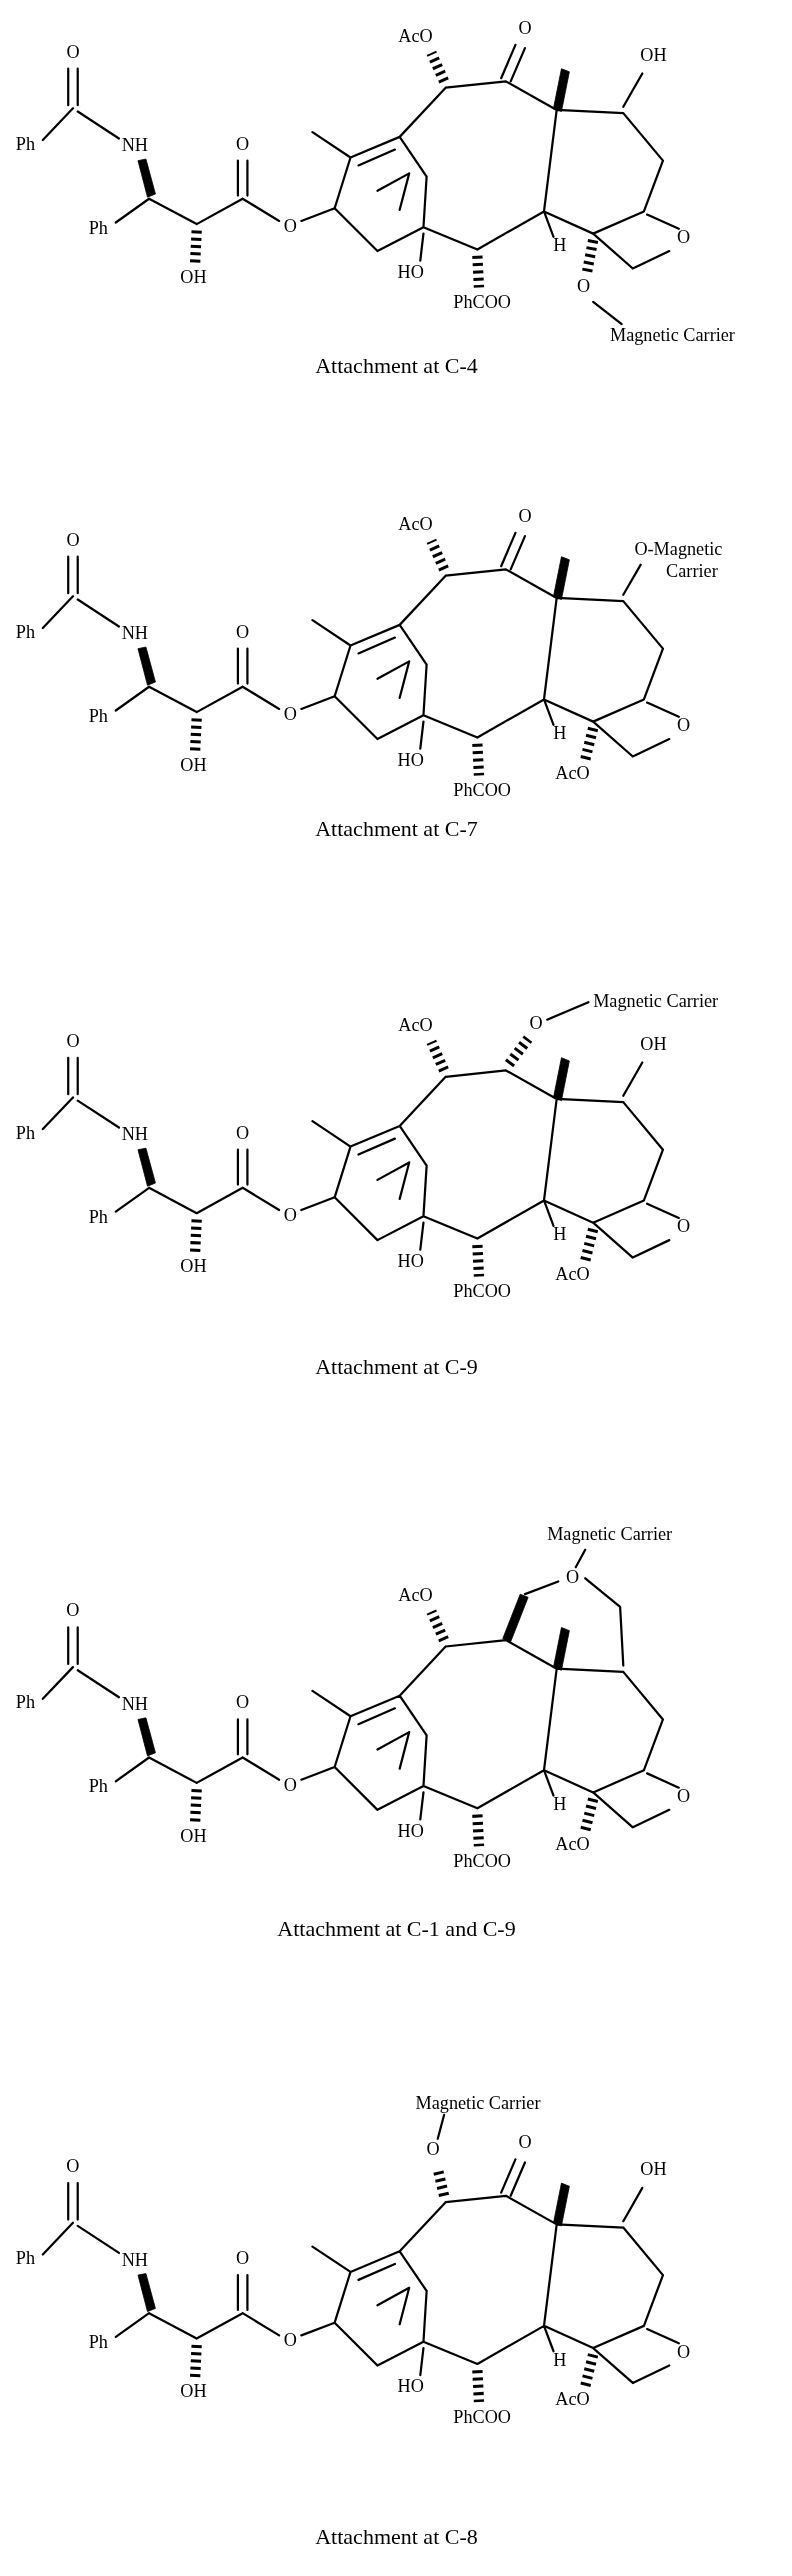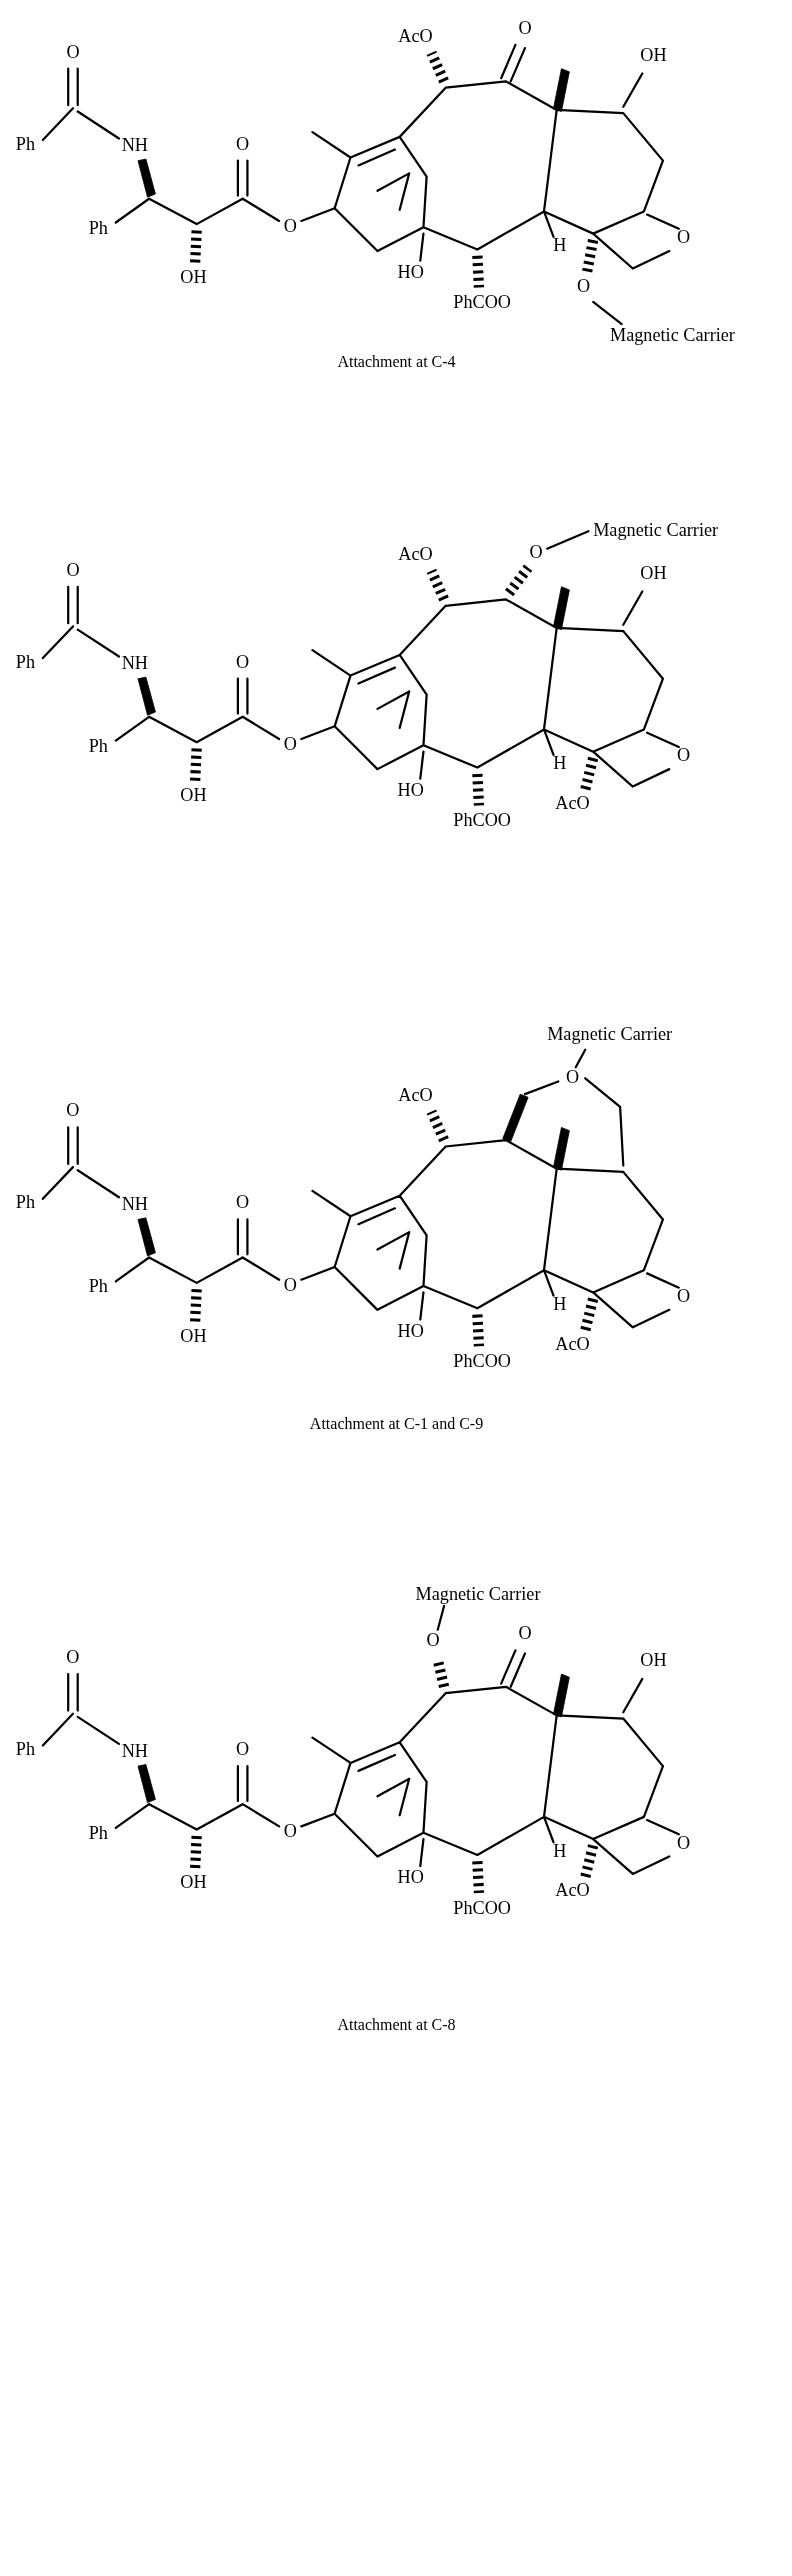--- a/index.html
+++ b/index.html
@@ -7,21 +7,21 @@
   .page{padding-top:9.5px;}
   .fig{margin-bottom:119px;}
   .fig:last-of-type{margin-bottom:0;}
   .fig svg{display:block;width:793px;height:auto;}
   .b{stroke:#000;stroke-width:1.4;fill:none;stroke-linecap:round;stroke-linejoin:round;}
   .hash{stroke:#000;stroke-width:6.5;stroke-dasharray:1.9 2.7;fill:none;stroke-linecap:butt;}
   .w{fill:#000;stroke:#000;stroke-width:.5;}
   text{font-family:"Liberation Serif",serif;font-size:11.5px;fill:#000;}
   .mid{text-anchor:middle;}
   .start{text-anchor:start;}
-  .caption{text-align:center;font-size:16px;margin-top:3.8px;}
+  .caption{text-align:center;font-size:22px;margin-top:3.8px;}
 </style>
 </head>
 <body>
 
 <svg width="0" height="0" style="position:absolute">
   <defs>
 
     <g id="sc">
       <path class="b" d="M27,82L46,62M43,60L43,37M49,60L49,37M49,64L75,81M94,119L73,134M94,119L124,135M124,135L153,119M150,117L150,95M156,117L156,95M153,119L176,133M190,133L211,125"></path>
       <polygon class="w" points="87,95 92,94 98,116 93,118"></polygon>
@@ -79,35 +79,51 @@
       <g>
         <path class="hash" d="M374,145L370,166"></path>
         <text class="mid" x="368" y="178">O</text>
         <path class="b" d="M374,184L392,198"></path>
         <text class="mid" x="424" y="209">Magnetic Carrier</text>
       </g>
     </svg>
     <div class="caption">Attachment at C-4</div>
   </div>
 
+  <div class="fig">
+    <svg viewBox="0 0 500 198" role="img">
+      <use href="#sc"></use>
+      <use href="#core"></use>
+      <use href="#c10aco"></use>
+      <use href="#c9keto"></use>
+      <use href="#c4oac"></use>
+      <g>
+        <path class="b" d="M393,61L404,42"></path>
+        <text class="start" x="400" y="36">O-Magnetic</text>
+        <text class="start" x="420" y="50">Carrier</text>
+      </g>
+    </svg>
+    <div class="caption">Attachment at C-7</div>
+  </div>
 
   <div class="fig">
     <svg viewBox="0 -24 500 246" role="img">
       <use href="#sc"></use>
       <use href="#core"></use>
       <use href="#c10aco"></use>
       <use href="#c7oh"></use>
       <use href="#c4oac"></use>
       <g>
         <path class="hash" d="M321,41L333,25"></path>
         <text class="mid" x="338" y="19">O</text>
         <path class="b" d="M345,13L371,2"></path>
         <text class="start" x="374" y="5">Magnetic Carrier</text>
       </g>
     </svg>
+    <div class="caption">Attachment at C-9</div>
   </div>
 
   <div class="fig">
     <svg viewBox="0 -44 500 260" role="img">
       <use href="#sc"></use>
       <use href="#core"></use>
       <use href="#c10aco"></use>
       <use href="#c4oac"></use>
       <g>
         <polygon class="w" points="317,44 322,46 333,18 328,16"></polygon>

